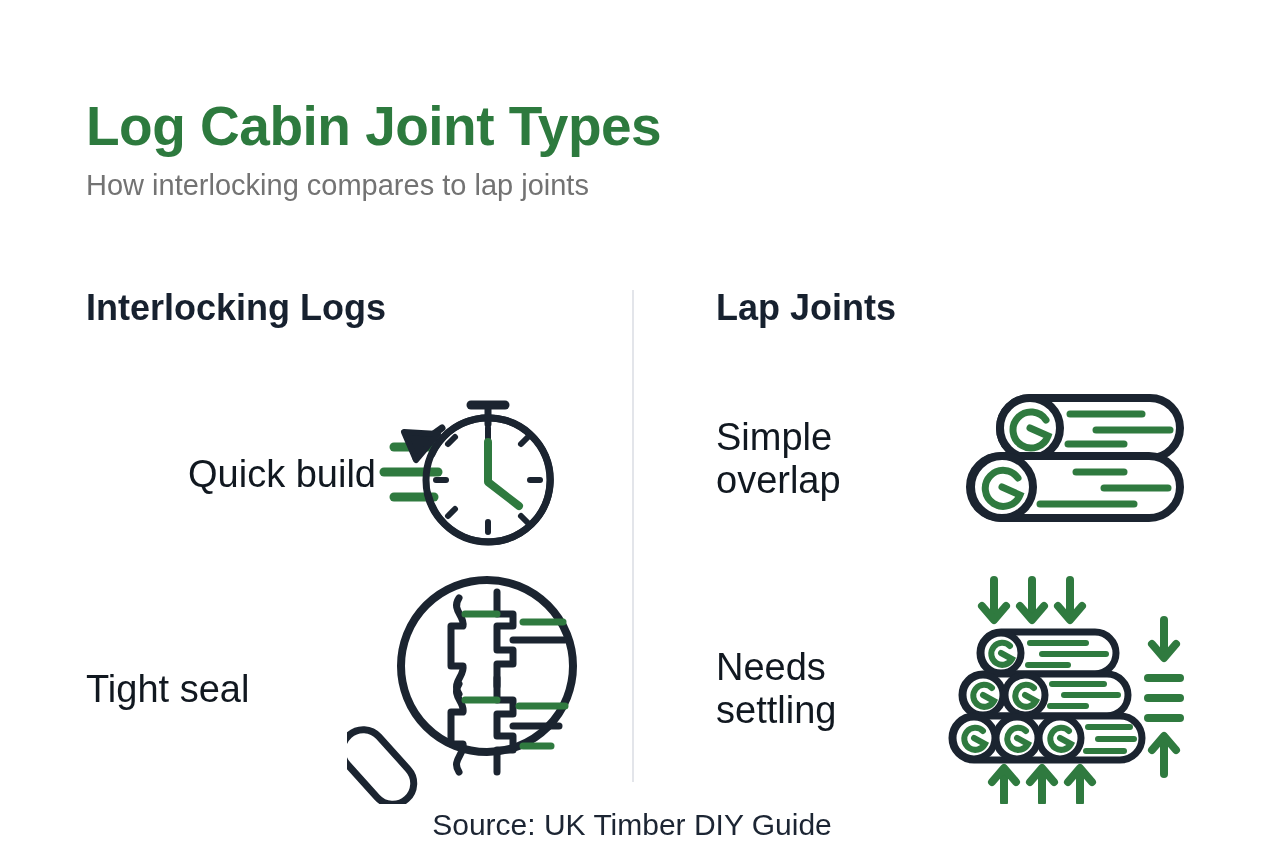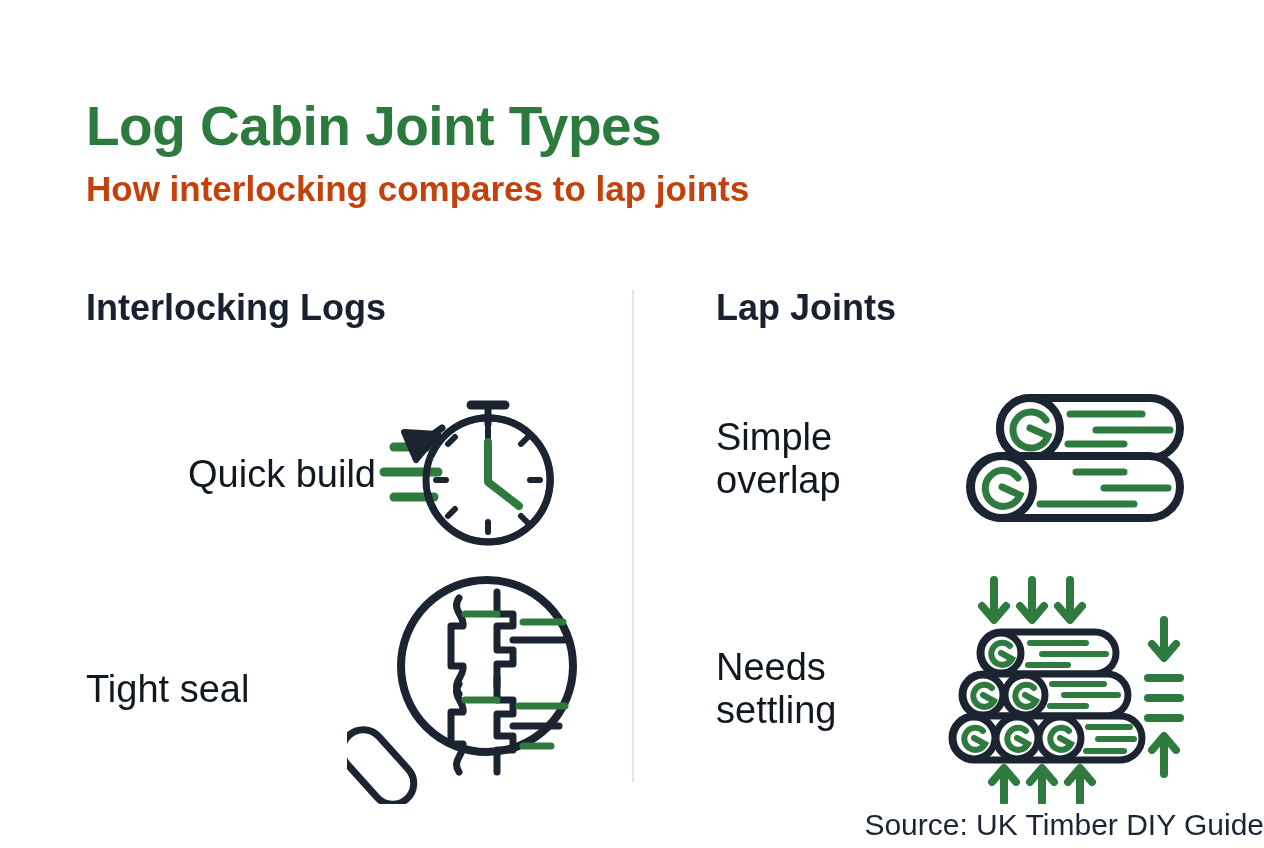--- a/index.html
+++ b/index.html
@@ -34,23 +34,23 @@
   .title {
     font-size: 55px;
     font-weight: 700;
     color: #2d7a3e;
     letter-spacing: -0.5px;
     line-height: 1.02;
     margin: 0;
     white-space: nowrap;
   }
   .subtitle {
-    font-size: 35px;
-    font-weight: 700;
-    color: #c2410c;
+    font-size: 29px;
+    font-weight: 400;
+    color: #737373;
     line-height: 1.2;
     margin: 14px 0 0 0;
     white-space: nowrap;
   }
 
   
   .divider {
     position: absolute;
     left: 632px;
     top: 264px;
@@ -110,21 +110,21 @@
   .row-r1 .icon-box  { width: 240px; height: 150px; }
   .row-r2 .row-label { width: 240px; }
   .row-r2 .icon-box  { width: 250px; height: 230px; }
 
   
   .footer {
     position: absolute;
     left: 0;
     top: 782px;
     width: 1264px;
-    text-align: right;
+    text-align: center;
     font-size: 30px;
     font-weight: 400;
     color: #1c2533;
   }
 </style>
 </head>
 <body>
 
 <div class="page">
 

